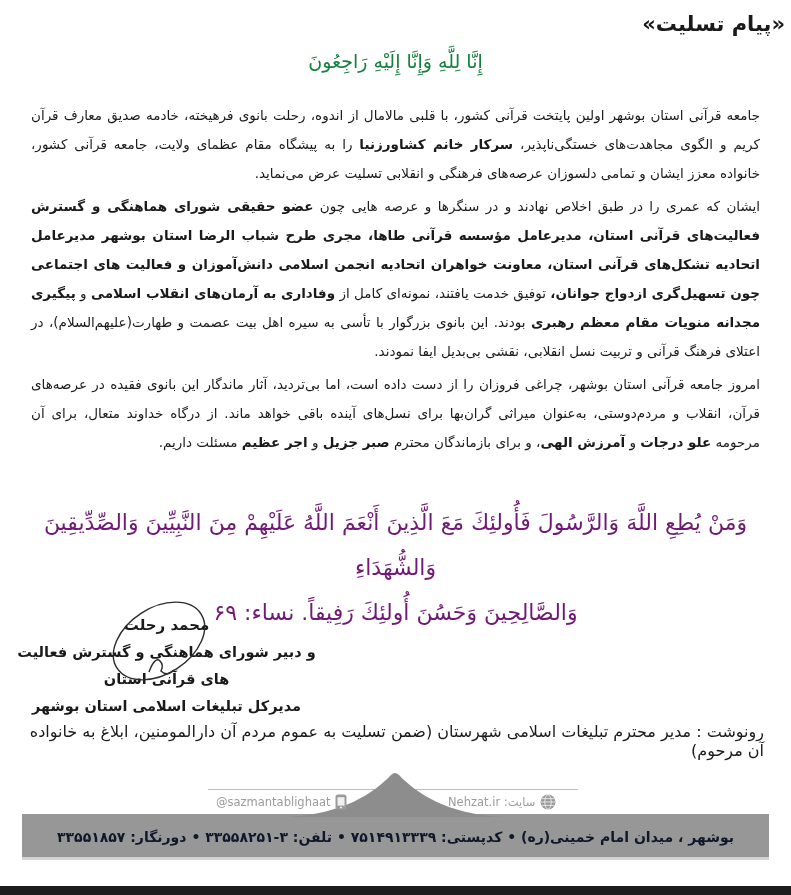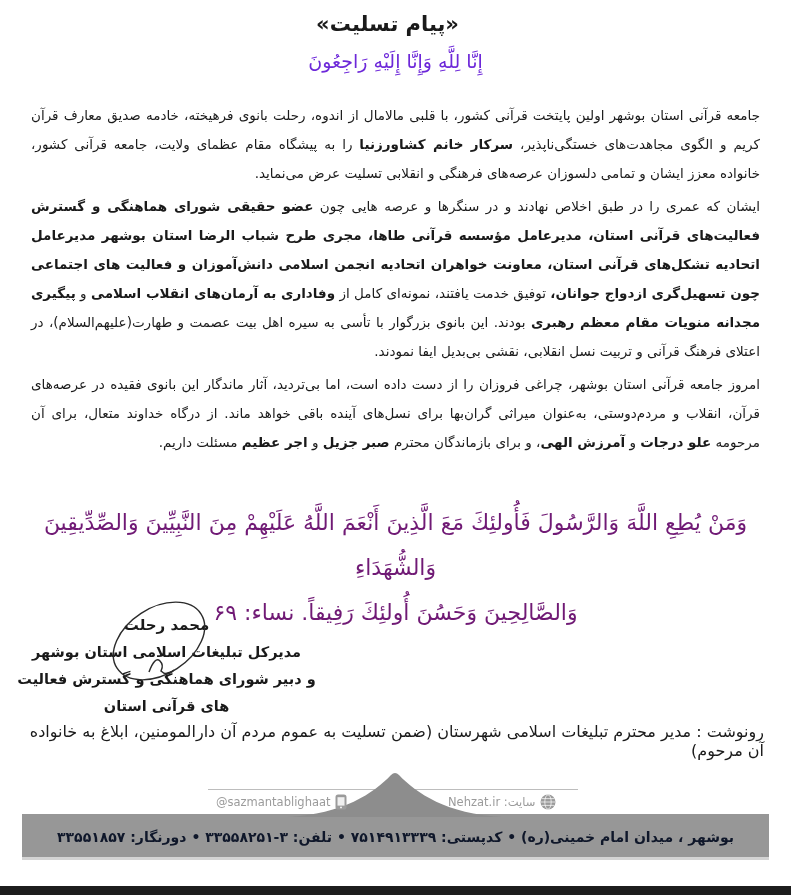--- a/index.html
+++ b/index.html
@@ -8,33 +8,33 @@
     position: relative;
     width: 791px;
     height: 895px;
     background: #ffffff;
     overflow: hidden;
     font-family: "DejaVu Sans", sans-serif;
     color: #1a1a1a;
   }
   .doc-title {
     position: absolute;
-    top: 12px; left: 0; right: 16px;
-    text-align: center;
+    top: 12px; left: 0; right: 6px;
+    text-align: right;
     font-size: 21px;
     font-weight: bold;
     direction: rtl;
   }
   .istirja {
     position: absolute;
     top: 50px; left: 0; right: 0;
     text-align: center;
     font-size: 19px;
     direction: rtl;
-    color: #6d28d9;
+    color: #15803d;
   }
   .body-text {
     position: absolute;
     top: 97px;
     right: 27px;
     left: 27px;
     direction: rtl;
     text-align: justify;
     font-size: 13.5px;
     line-height: 29px;
@@ -152,22 +152,22 @@
     <p><span>امروز جامعه قرآنی استان بوشهر، چراغی فروزان را از دست داده است، اما بی‌تردید، آثار ماندگار این بانوی فقیده در عرصه‌های قرآن، انقلاب و مردم‌دوستی، به‌عنوان میراثی گران‌بها برای نسل‌های آینده باقی خواهد ماند. از درگاه خداوند متعال، برای آن مرحومه </span><span style="font-weight: bold;">علو درجات</span><span> و </span><span style="font-weight: bold;">آمرزش الهی</span><span>، و برای بازماندگان محترم </span><span style="font-weight: bold;">صبر جزیل</span><span> و </span><span style="font-weight: bold;">اجر عظیم</span><span> مسئلت داریم.</span></p>
   </div>
 
   <div class="quran-verse">
     <div>وَمَنْ يُطِعِ اللَّهَ وَالرَّسُولَ فَأُولئِكَ مَعَ الَّذِينَ أَنْعَمَ اللَّهُ عَلَيْهِمْ مِنَ النَّبِيِّينَ وَالصِّدِّيقِينَ وَالشُّهَدَاءِ</div>
     <div>وَالصَّالِحِينَ وَحَسُنَ أُولئِكَ رَفِيقاً. نساء: ۶۹</div>
   </div>
 
   <div class="signature-block">
     <div class="sig-name">محمد رحلت</div>
+    <div>و دبیر شورای هماهنگی و گسترش فعالیت های قرآنی استان</div>
     <div>مدیرکل تبلیغات اسلامی استان بوشهر</div>
-    <div>و دبیر شورای هماهنگی و گسترش فعالیت های قرآنی استان</div>
   </div>
 
   <svg class="stamp" width="106" height="96" viewBox="0 0 106 96">
     <ellipse cx="53" cy="45" rx="50" ry="33" fill="none" stroke="#2b2b2b" stroke-width="1.4" transform="rotate(-33 53 45)"></ellipse>
     <path d="M43 76 q6 -16 11 -11 q4 4 1 10 q6 6 13 -1" fill="none" stroke="#2b2b2b" stroke-width="1.5"></path>
   </svg>
 
   <div class="postscript">رونوشت : مدیر محترم تبلیغات اسلامی شهرستان (ضمن تسلیت به عموم مردم آن دارالمومنین، ابلاغ به خانواده آن مرحوم)</div>
 
   <div class="footer-sep"></div>

